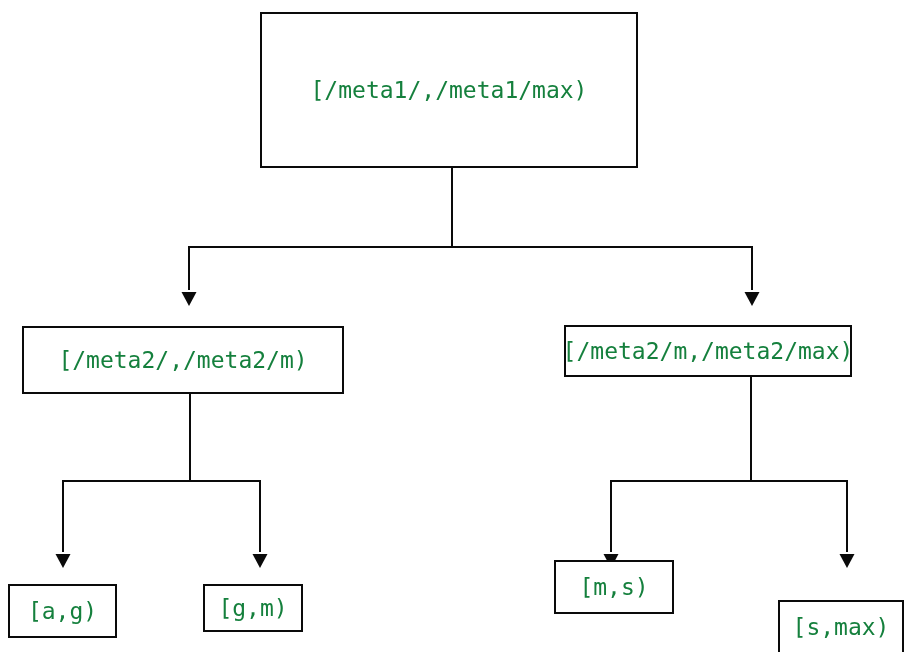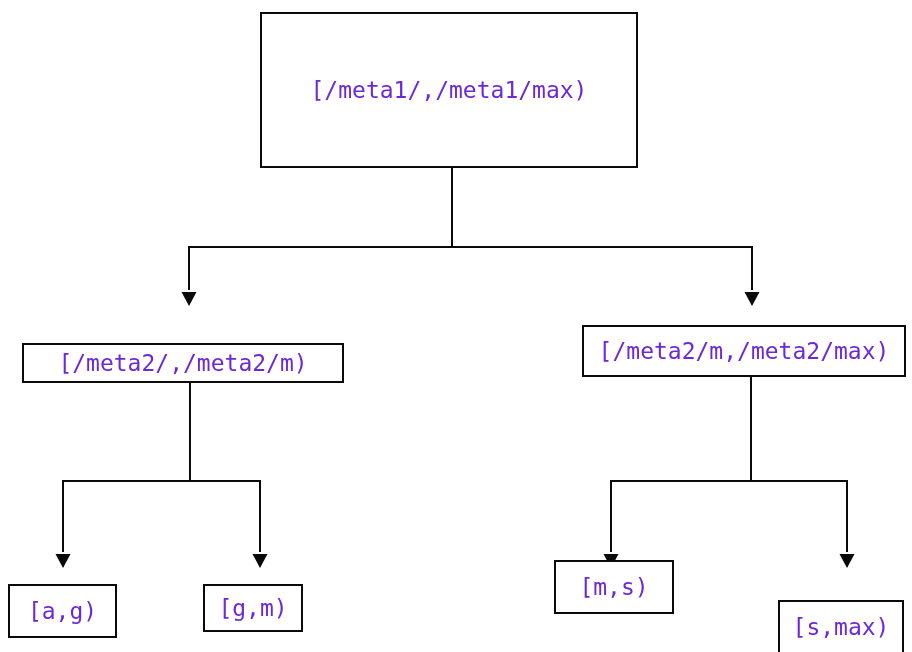--- a/index.html
+++ b/index.html
@@ -20,32 +20,32 @@
     left: 0;
     top: 0;
     width: 912px;
     height: 652px;
   }
   .node {
     position: absolute;
     box-sizing: border-box;
     background: #ffffff;
     border: 2px solid #0a0a0a;
-    color: #6d28d9;
+    color: #15803d;
     display: flex;
     align-items: center;
     justify-content: center;
     font-size: 23px;
     white-space: pre;
     letter-spacing: 0;
   }
   
   .node-root       { left: 260px; top: 12px;  width: 378px; height: 156px; }
-  .node-meta2-left { left: 22px;  top: 343px; width: 322px; height: 40px; }
-  .node-meta2-right{ left: 582px; top: 325px; width: 324px; height: 52px; text-align: center; }
+  .node-meta2-left { left: 22px;  top: 326px; width: 322px; height: 68px; }
+  .node-meta2-right{ left: 564px; top: 325px; width: 288px; height: 52px; text-align: center; }
   .node-leaf-ag    { left: 8px;   top: 584px; width: 109px; height: 54px; }
   .node-leaf-gm    { left: 203px; top: 584px; width: 100px; height: 48px; }
   .node-leaf-ms    { left: 554px; top: 560px; width: 120px; height: 54px; }
   .node-leaf-smax  { left: 778px; top: 584px; width: 126px; height: 54px; margin-top: 16px; }
 </style>
 </head>
 <body>
 
 <div class="canvas">
 

